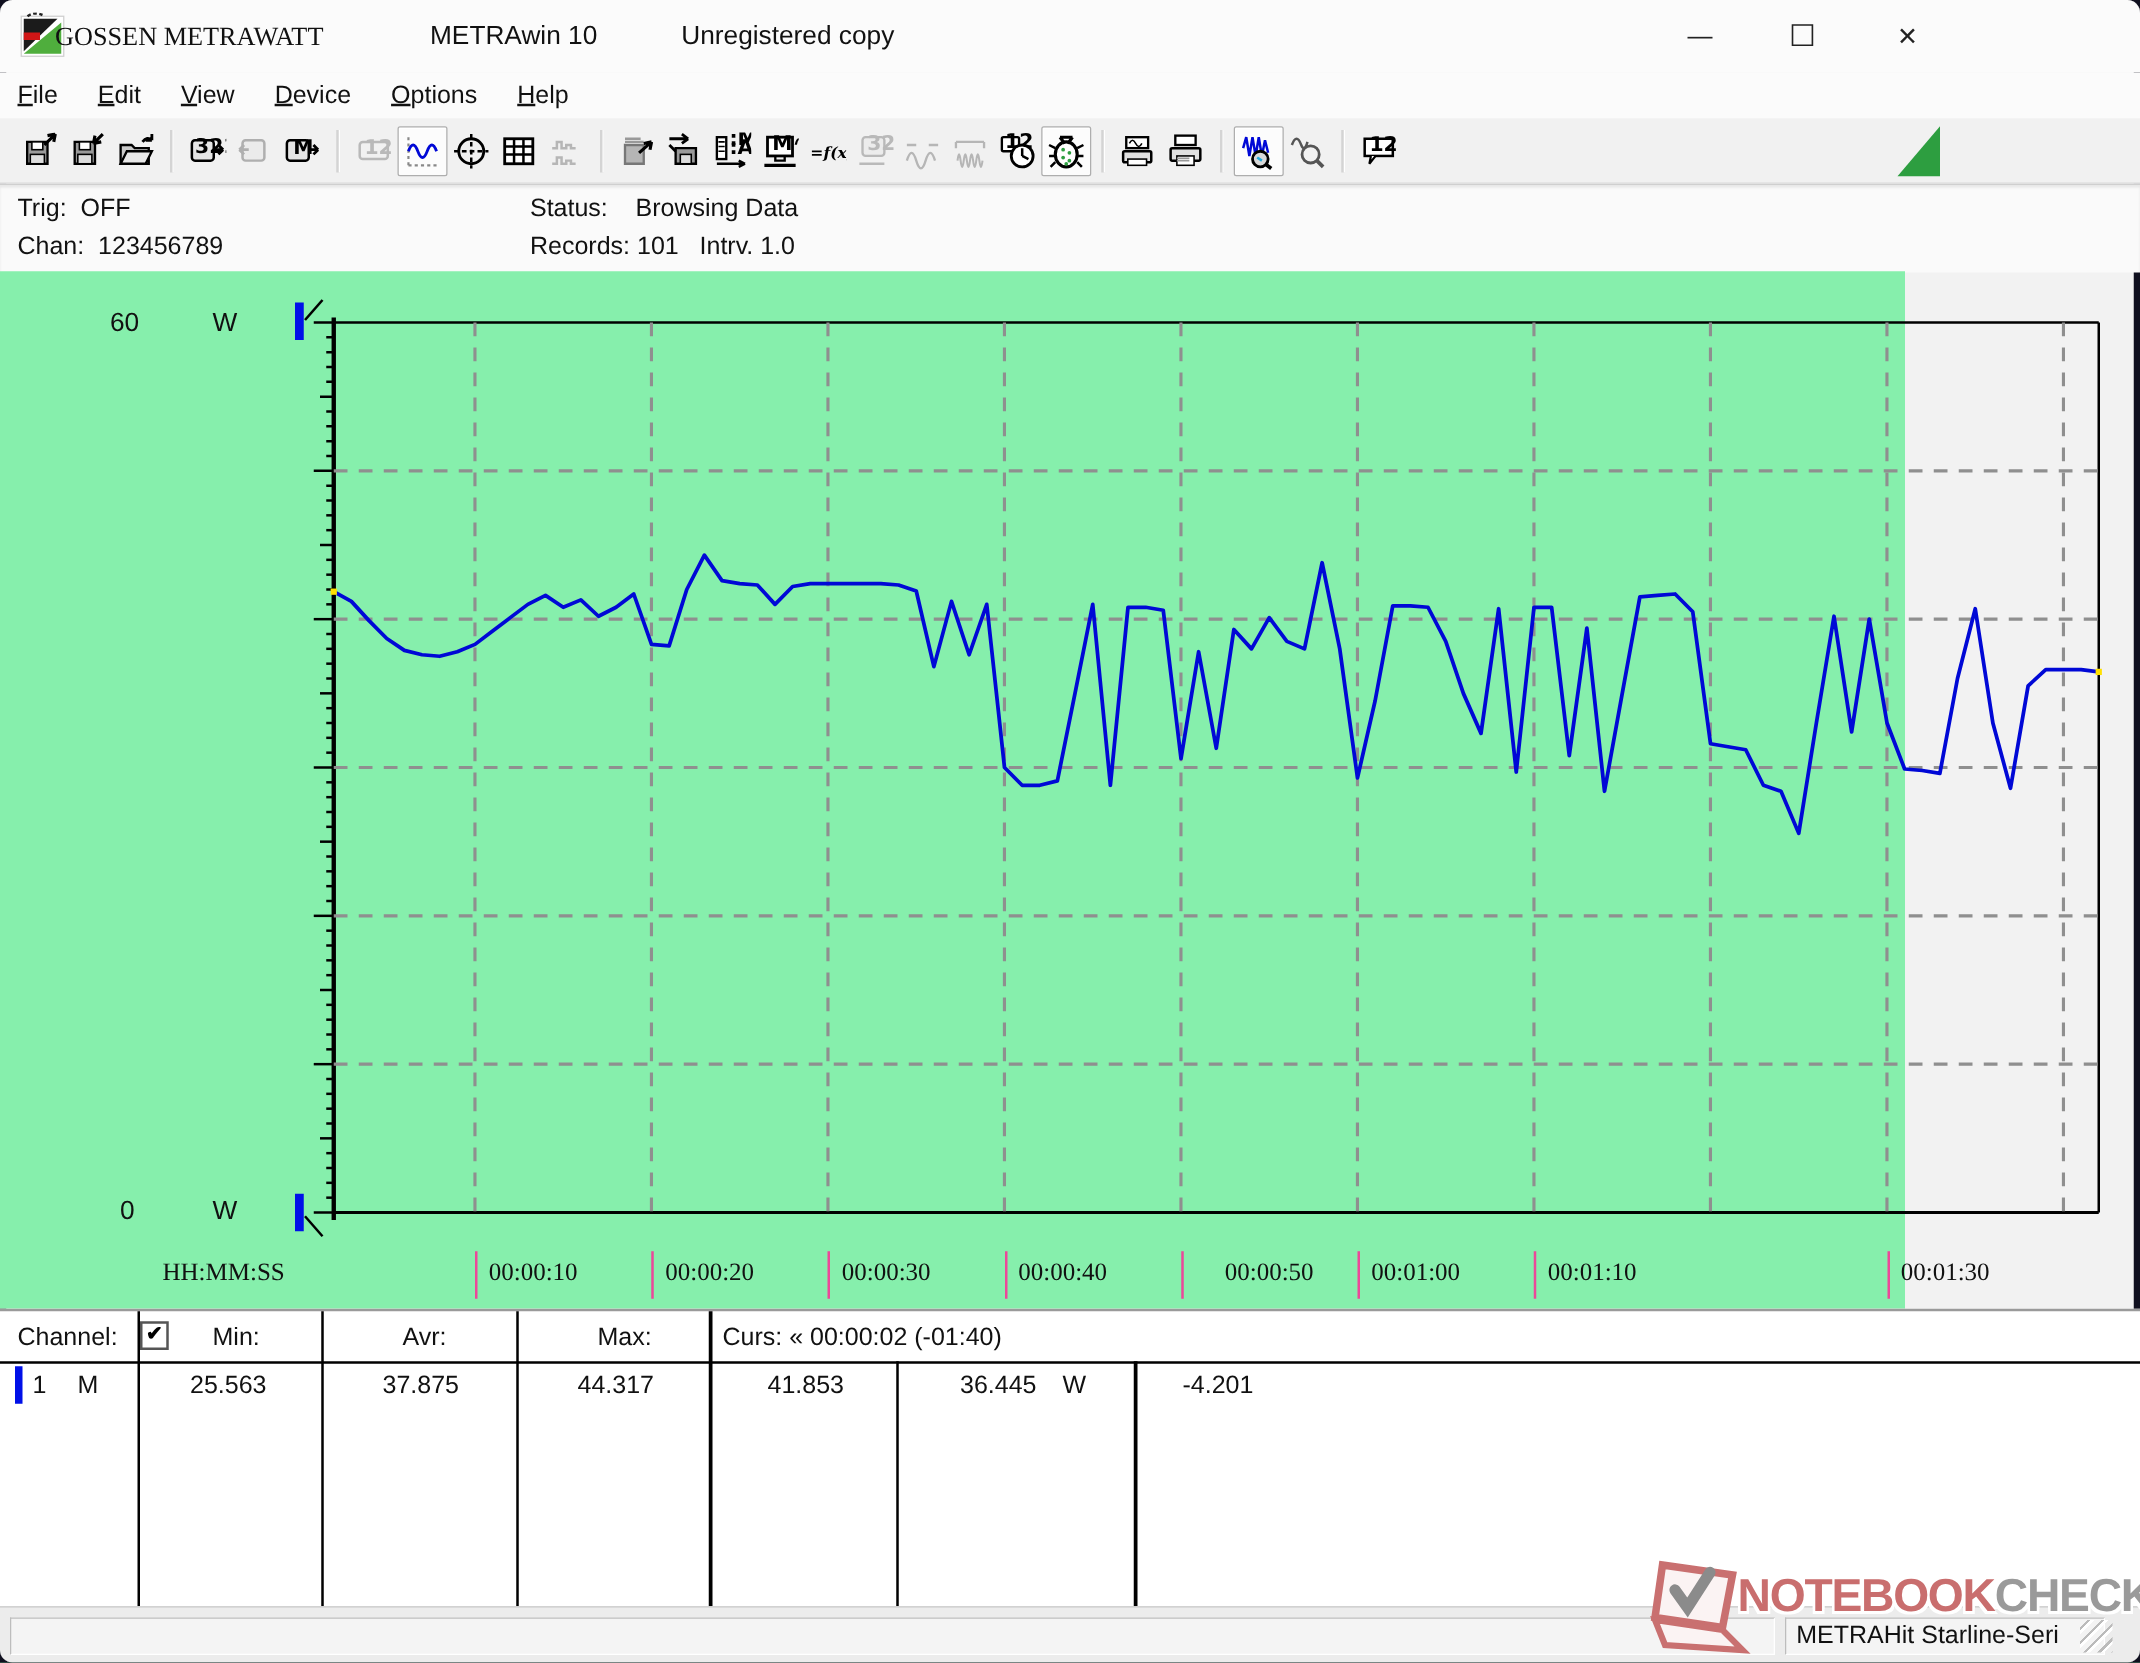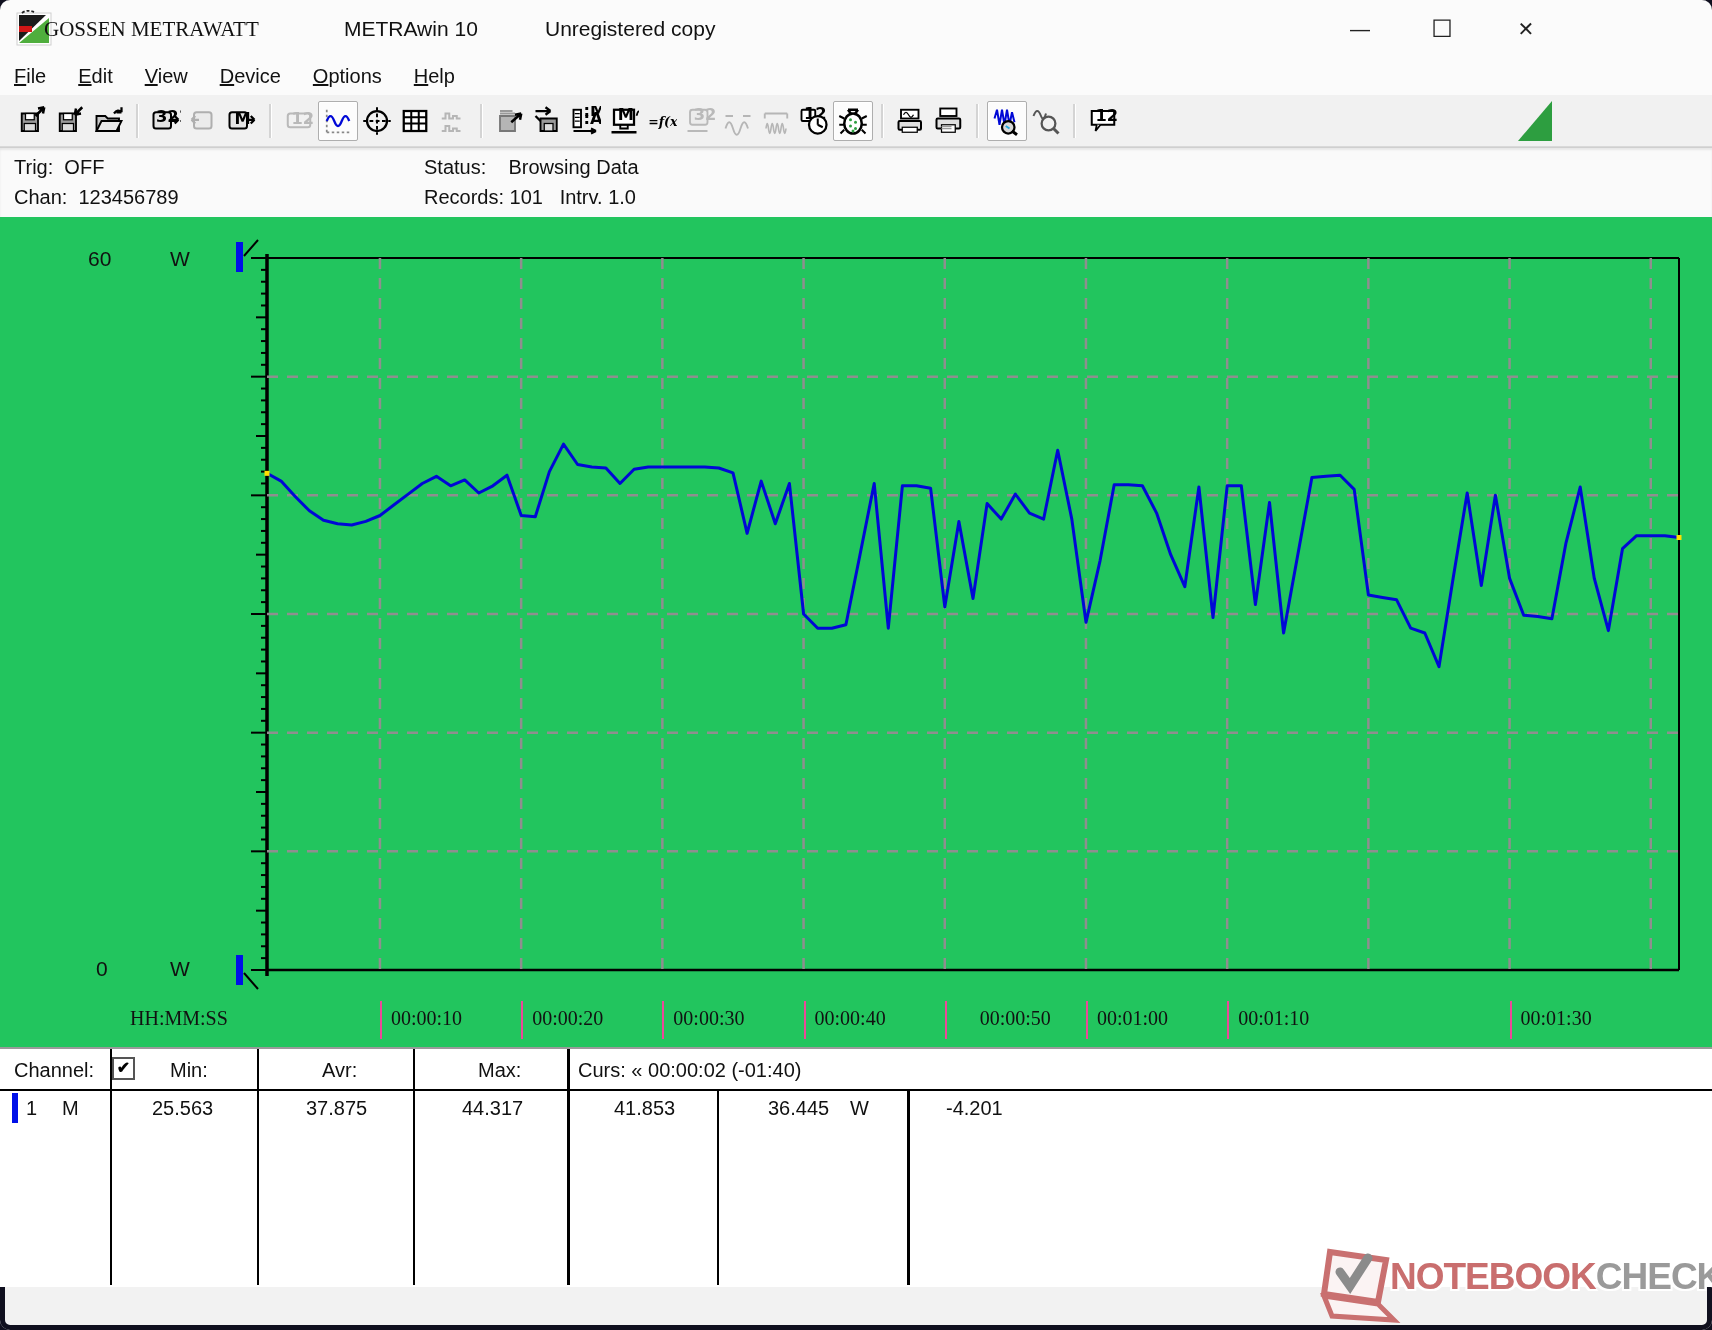--- a/index.html
+++ b/index.html
@@ -28,21 +28,21 @@
   .tbtn.pressed{border:1px solid #aeaeae;background:#fcfcfc;box-shadow:inset 1px 1px 0 #fff;border-radius:2px;}
   .tsep{width:2px;height:34px;background:#d4d4d4;border-right:1px solid #fff;margin:0 8px;flex:0 0 auto;}
   .gtri{position:absolute;right:160px;top:6px;width:0;height:0;border-left:34px solid transparent;
         border-bottom:40px solid #2d9e40;}
   .icon-label{font-size:13px;font-weight:bold;font-family:"DejaVu Sans",sans-serif;}
   
   .infobar{left:0;top:147px;width:1712px;height:70px;background:#fafafa;border-top:1px solid #cfcfcf;
            box-shadow:inset 0 2px 2px rgba(0,0,0,.08);font-size:20px;color:#111;}
   .infobar span{position:absolute;white-space:pre;}
   
-  .chartarea{left:0;top:217px;width:1712px;height:830px;background:#22c55e;}
+  .chartarea{left:0;top:217px;width:1524px;height:830px;background:#86efac;}
   .ylab{position:absolute;font-size:21px;color:#111;}
   .timelabels{position:absolute;left:0;top:778px;width:1712px;height:46px;font-family:Liberation Serif, serif;}
   .tlab{position:absolute;top:6px;font-size:20px;color:#111;padding-left:9px;border-left:2px solid #ec4899;
         height:38px;line-height:34px;}
   .hhmmss{position:absolute;left:130px;top:12px;font-size:20px;color:#111;}
   
   .chtable{left:0;top:1047px;width:1712px;height:238px;background:#fff;border-top:2px solid #9a9a9a;
            box-shadow:inset 0 2px 0 #fff;font-size:20px;color:#111;}
   .chtable .hdr{position:absolute;top:10px;white-space:pre;}
   .chtable .val{position:absolute;top:48px;white-space:pre;}
@@ -429,20 +429,25 @@
 
     <div class="hline" style="left:0;top:40px;width:1712px"></div>
     <div class="vline" style="left:110px;top:0;height:236px"></div>
     <div class="vline" style="left:257px;top:0;height:236px"></div>
     <div class="vline" style="left:413px;top:0;height:236px"></div>
     <div class="vline thick" style="left:567px;top:0;height:236px"></div>
     <div class="vline" style="left:717px;top:40px;height:196px"></div>
     <div class="vline thick" style="left:907px;top:40px;height:196px"></div>
   </div>
 
+  <div class="abs statusbar">
+    <div class="sunken" style="left:8px;width:1412px"></div>
+    <div class="sunken devcell">METRAHit Starline-Seri</div>
+    <div class="grip"></div>
+  </div>
 
   <div class="abs watermark">
     <svg width="86" height="88" style="position:absolute;left:-2px;top:4px" viewBox="0 0 86 88">
       <path d="M14 8 L70 16 L62 58 L8 50 Z" fill="#fbf3f3" stroke="#c97070" stroke-width="6"></path>
       <path d="M8 52 L62 60 L78 76 L16 72 Z" fill="#fbf3f3" stroke="#c97070" stroke-width="5"></path>
       <path d="M24 28 l10 14 L52 14" fill="none" stroke="#8b8b8b" stroke-width="9" stroke-linecap="round"></path>
     </svg>
     <span class="wm-text"><span class="wm-1">NOTEBOOK</span><span class="wm-2">CHECK</span></span>
   </div>
 

